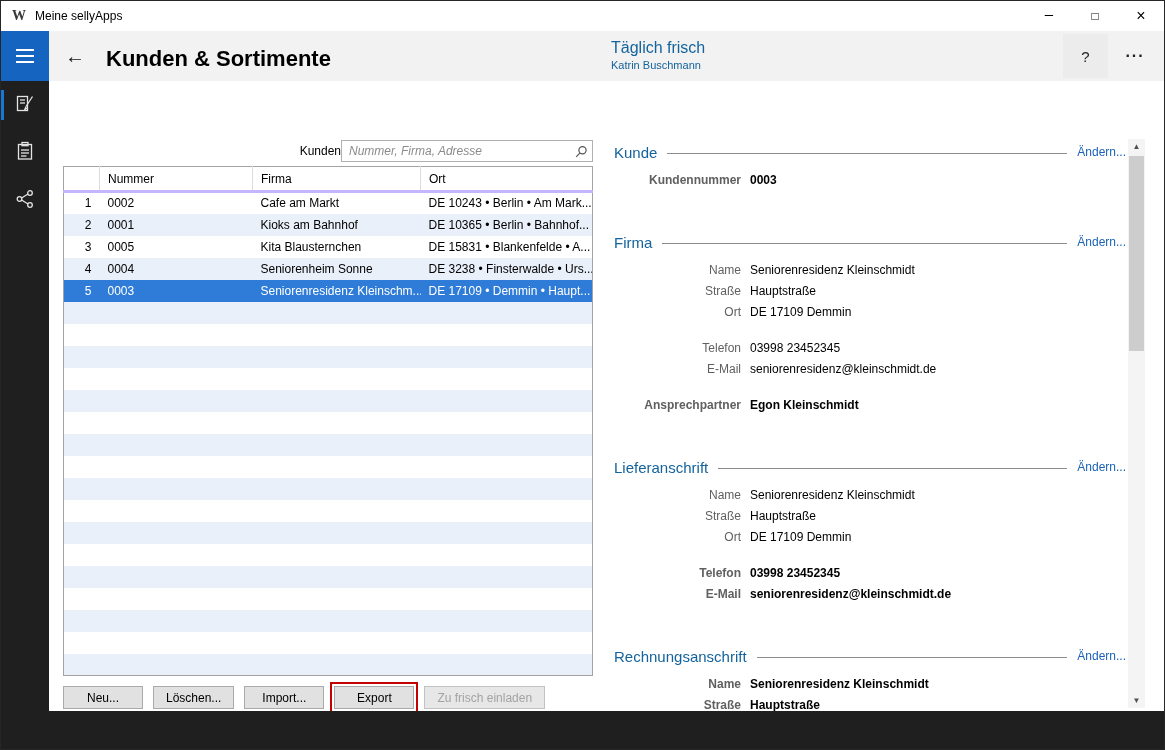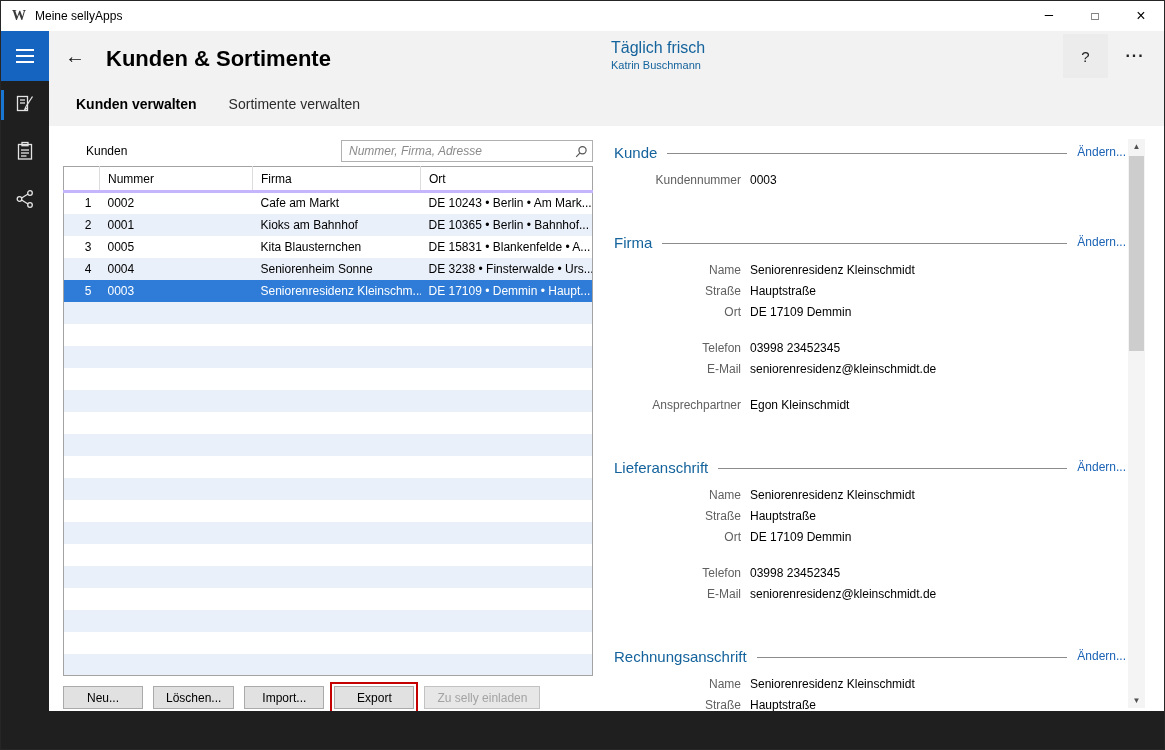--- a/index.html
+++ b/index.html
@@ -45,21 +45,21 @@
   .tabs { position:absolute; left:48px; top:80px; right:0; height:45px; background:#f2f2f2; display:flex; align-items:center;
           padding-left:27px; gap:32px; z-index:4; }
   .tab { font-size:14px; color:#2b2b2b; cursor:pointer; }
   .tab.active { font-weight:bold; color:#000; }
 
   
   .content { position:absolute; left:48px; top:125px; right:0; bottom:38px; background:#fff; }
 
   
   .left-pane { position:absolute; left:14px; top:14px; width:530px; }
-  .list-header { display:flex; justify-content:space-between; align-items:center; height:22px; margin-bottom:4px;margin-left:23px; }
+  .list-header { display:flex; justify-content:flex-end; align-items:center; height:22px; margin-bottom:4px; }
   .list-label { font-size:12px; color:#000; }
   .search-box { position:relative; width:252px; height:22px; }
   .search-box input { width:100%; height:100%; border:1px solid #b0b0b0; font-family:"Liberation Sans", sans-serif;
                       font-size:12px; font-style:italic; padding:0 22px 0 7px; color:#333; outline:none; }
   .search-box input::placeholder { color:#8b8b8b; font-style:italic; }
   .search-icon { position:absolute; right:5px; top:4px; }
   .search-icon svg { stroke:#555; fill:none; stroke-width:1.2; }
 
   table.cust-table { width:530px; border-collapse:collapse; table-layout:fixed; border:1px solid #a3a3a3; }
   .cust-table th { height:25px; font-size:12px; font-weight:normal; text-align:left; padding:0 8px; background:#fff;
@@ -78,21 +78,21 @@
   .list-btn.disabled { color:#a3a3a3; background:#e7e7e7; border-color:#c2c2c2; cursor:default; }
 
   
   .detail-pane { position:absolute; left:565px; top:16px; width:512px; }
   .detail-section { margin-bottom:42px; }
   .sec-head { display:flex; align-items:center; height:20px; margin-bottom:7px; }
   .sec-title { font-size:15px; color:#14639c; white-space:nowrap; }
   .sec-rule { flex:1; height:1px; background:#8c8c8c; margin:0 10px; margin-top:2px; }
   .sec-change { font-size:12px; color:#1b63b5; cursor:pointer; white-space:nowrap; text-decoration:none; }
   .field-group { margin-bottom:15px; }
-  .field-group:last-child { margin-bottom:0; }
+  .field-group:last-child { margin-bottom:0;font-weight:bold; }
   .field-row { display:flex; height:21px; align-items:center; }
   .f-label { width:127px; text-align:right; font-size:12px; color:#606060; flex:none; }
   .f-value { margin-left:9px; font-size:12px; color:#000; white-space:nowrap; }
 
   
   .v-scrollbar { position:absolute; top:13px; bottom:3px; right:19px; width:17px; background:#f4f4f4; }
   .sb-arrow { position:absolute; left:0; right:0; height:15px; display:flex; align-items:center; justify-content:center;
               font-size:8px; color:#505050; cursor:pointer; }
   .sb-arrow.up { top:0; }
   .sb-arrow.down { bottom:0; }
@@ -162,24 +162,20 @@
     <div class="back-arrow">←</div>
     <div class="page-title">Kunden &amp; Sortimente</div>
     <div class="account">
       <div class="account-name">Täglich frisch</div>
       <div class="account-user">Katrin Buschmann</div>
     </div>
     <div class="help-btn">?</div>
     <div class="more-btn">···</div>
   </div>
 
-  <div class="tabs">
-      <div class="tab active">Kunden verwalten</div>
-      <div class="tab">Sortimente verwalten</div>
-    </div>
 
   <div class="content">
 
     <div class="left-pane">
       <div class="list-header">
         <span class="list-label">Kunden</span>
         <div class="search-box">
           <input type="text" placeholder="Nummer, Firma, Adresse" style="">
           <span class="search-icon">
             <svg width="13" height="13" viewBox="0 0 13 13">
@@ -339,21 +335,21 @@
               <td>&nbsp;</td>
             </tr>
           </tbody>
       </table>
 
       <div class="button-row">
           <button class="list-btn">Neu...</button>
           <button class="list-btn">Löschen...</button>
           <button class="list-btn">Import...</button>
           <button class="list-btn highlight">Export</button>
-          <button class="list-btn disabled">Zu selly einladen</button>
+          <button class="list-btn disabled">Zu frisch einladen</button>
         </div>
     </div>
 
     <div class="detail-pane">
         <section class="detail-section">
           <div class="sec-head">
             <span class="sec-title">Kunde</span>
             <span class="sec-rule"></span>
             <a class="sec-change">Ändern...</a>
           </div>

